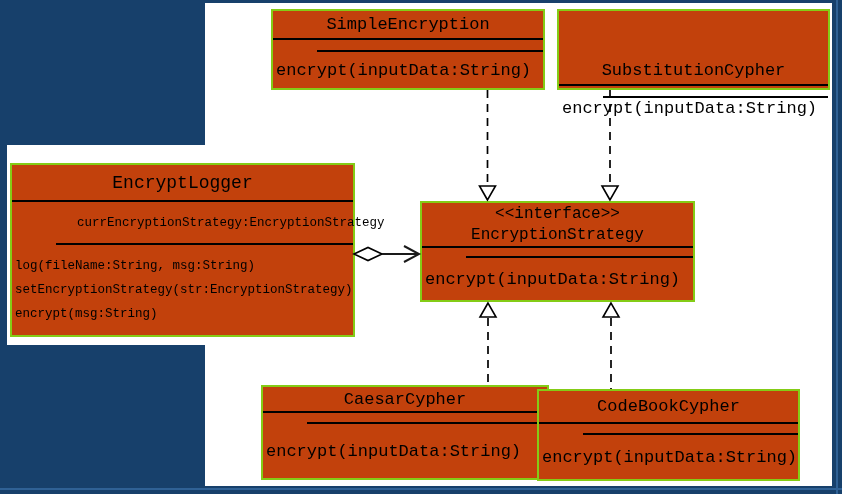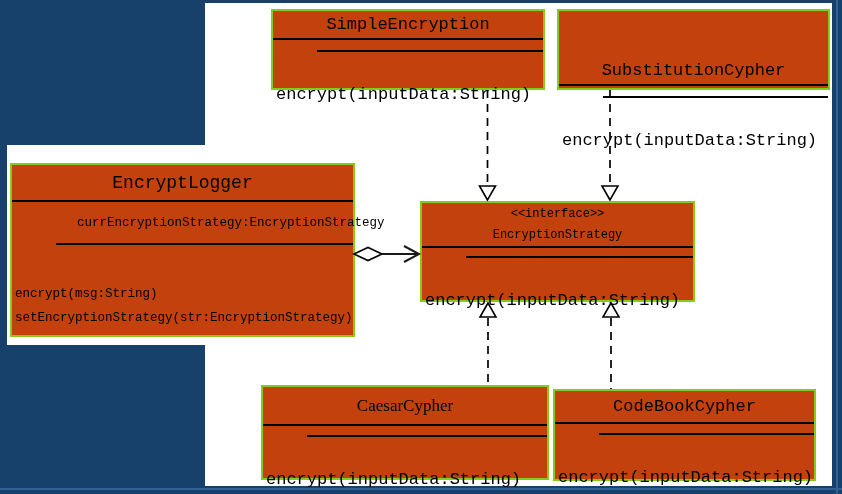--- a/index.html
+++ b/index.html
@@ -17,27 +17,27 @@
   .cmp-title{
     border-bottom:2px solid #000;display:flex;flex-direction:column;
     align-items:center;justify-content:center;flex:0 0 auto;box-sizing:border-box;
   }
   .cmp-attrs{
     border-bottom:2px solid #000;flex:0 0 auto;box-sizing:border-box;
     display:flex;align-items:center;padding-left:21px;white-space:nowrap;margin-left:44px;
   }
   .cmp-ops{
     flex:1 1 auto;display:flex;flex-direction:column;justify-content:center;
-    padding:1px 3px;white-space:nowrap;margin-top:32px;
+    padding:1px 3px;white-space:nowrap;
   }
   .fs-big{font-size:17px;}
   .fs-small{font-size:12.5px;}
   .logger-title{font-size:18px;}
   .logger-ops div{line-height:24px;}
-  .iface-line{line-height:21px;font-size:12px;}
+  .iface-line{line-height:21px;font-size:16px;}
   svg.connectors{position:absolute;left:0;top:0;pointer-events:none;}
 </style>
 </head>
 <body>
 
 <div class="canvas" style="left:205px;top:3px;width:627px;height:483px;"></div>
 <div class="canvas" style="left:7px;top:145px;width:200px;height:200px;"></div>
 
 <div class="frame-highlight" style="left:0;top:488px;width:842px;height:2px;"></div>
 <div class="frame-highlight" style="left:836px;top:0;width:2px;height:494px;"></div>
@@ -57,45 +57,46 @@
     <div>encrypt(inputData:String)</div>
   </div>
 </div>
 
 <div class="uml-box" style="left:10px;top:163px;width:345px;height:174px;">
   <div class="cmp-title logger-title" style="height:37px;">EncryptLogger</div>
   <div class="cmp-attrs fs-small" style="height:43px;">
     <div>currEncryptionStrategy:EncryptionStrategy</div>
   </div>
   <div class="cmp-ops fs-small logger-ops">
+    <div>log(fileName:String, msg:String)</div>
+    <div>setEncryptionStrategy(str:EncryptionStrategy)</div>
     <div>encrypt(msg:String)</div>
-    <div>setEncryptionStrategy(str:EncryptionStrategy)</div>
   </div>
 </div>
 
 <div class="uml-box" style="left:420px;top:201px;width:275px;height:101px;">
   <div class="cmp-title" style="height:45px;">
     <div class="iface-line">&lt;&lt;interface&gt;&gt;</div>
     <div class="iface-line">EncryptionStrategy</div>
   </div>
   <div class="cmp-attrs" style="height:10px;"></div>
   <div class="cmp-ops fs-big">
     <div>encrypt(inputData:String)</div>
   </div>
 </div>
 
 <div class="uml-box" style="left:261px;top:385px;width:288px;height:95px;">
-  <div class="cmp-title fs-big" style="height:39px;font-family:Liberation Serif, serif;">CaesarCypher</div>
+  <div class="cmp-title fs-big" style="height:26px;">CaesarCypher</div>
   <div class="cmp-attrs" style="height:11px;"></div>
   <div class="cmp-ops fs-big">
     <div>encrypt(inputData:String)</div>
   </div>
 </div>
 
-<div class="uml-box" style="left:553px;top:389px;width:263px;height:92px;text-align:right;">
+<div class="uml-box" style="left:537px;top:389px;width:263px;height:92px;text-align:right;">
   <div class="cmp-title fs-big" style="height:33px;">CodeBookCypher</div>
   <div class="cmp-attrs" style="height:11px;"></div>
   <div class="cmp-ops fs-big">
     <div>encrypt(inputData:String)</div>
   </div>
 </div>
 
 <svg class="connectors" width="842" height="494" viewBox="0 0 842 494">
 
   <g>

